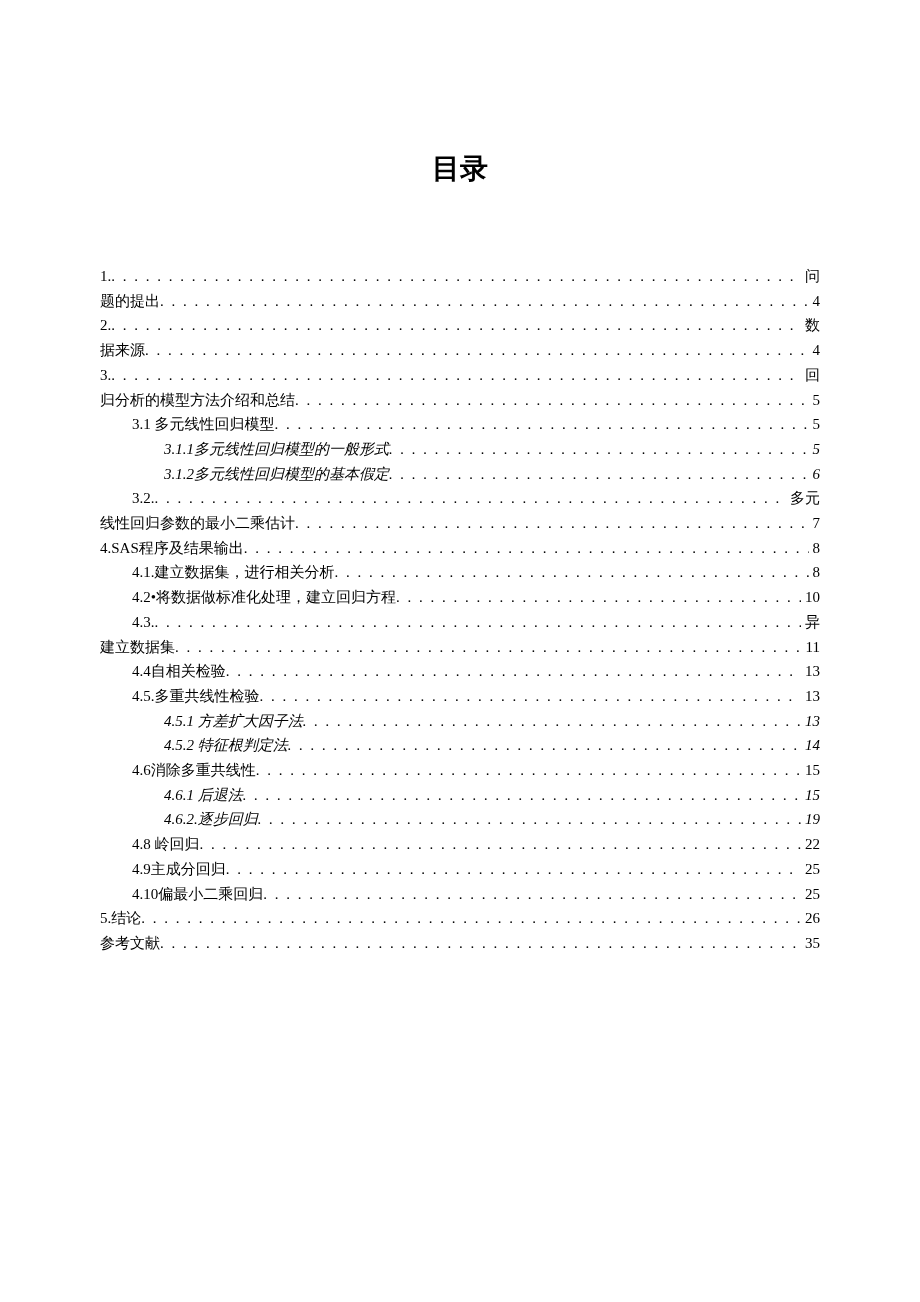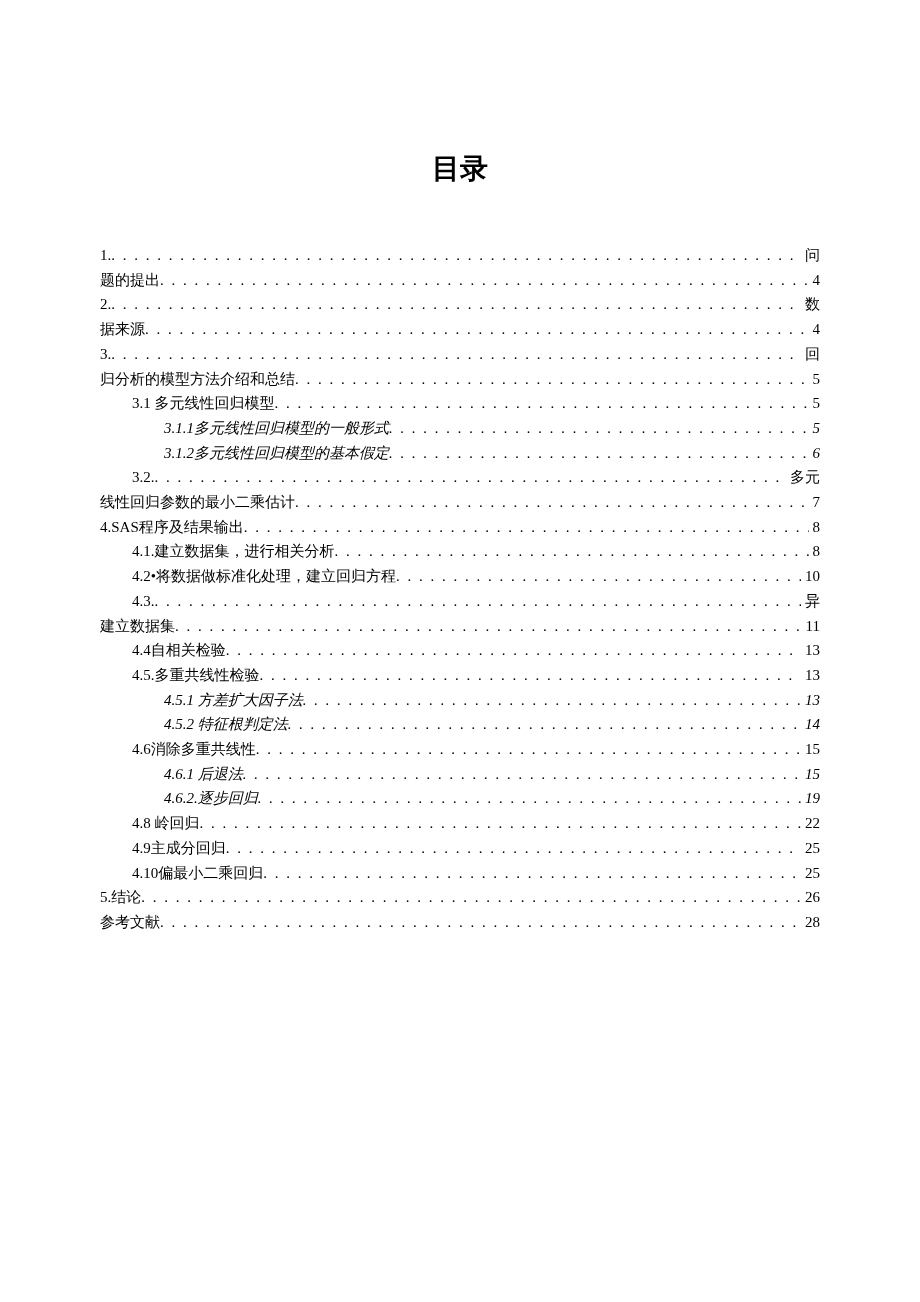--- a/index.html
+++ b/index.html
@@ -15,21 +15,21 @@
       position: relative;
     }
     .page {
       padding: 150px 100px 0 100px;
     }
     .title {
       text-align: center;
       font-size: 28px;
       font-weight: bold;
       font-family: "SimHei", "黑体", sans-serif;
-      margin-bottom: 55px;
+      margin-bottom: 76px;
     }
     .toc-line {
       display: flex;
       align-items: baseline;
       font-size: 15px;
       line-height: 24.7px;
       white-space: nowrap;
       overflow: hidden;
     }
     .toc-text {
@@ -189,16 +189,16 @@
         <span class="toc-page">25</span>
       </div>
       <div class="toc-line indent-0">
         <span class="toc-text">5.结论</span>
         <span class="toc-dots"></span>
         <span class="toc-page">26</span>
       </div>
       <div class="toc-line indent-0">
         <span class="toc-text">参考文献</span>
         <span class="toc-dots"></span>
-        <span class="toc-page">28</span>
+        <span class="toc-page">35</span>
       </div>
     </div>
 </div>
 
 </body></html>

